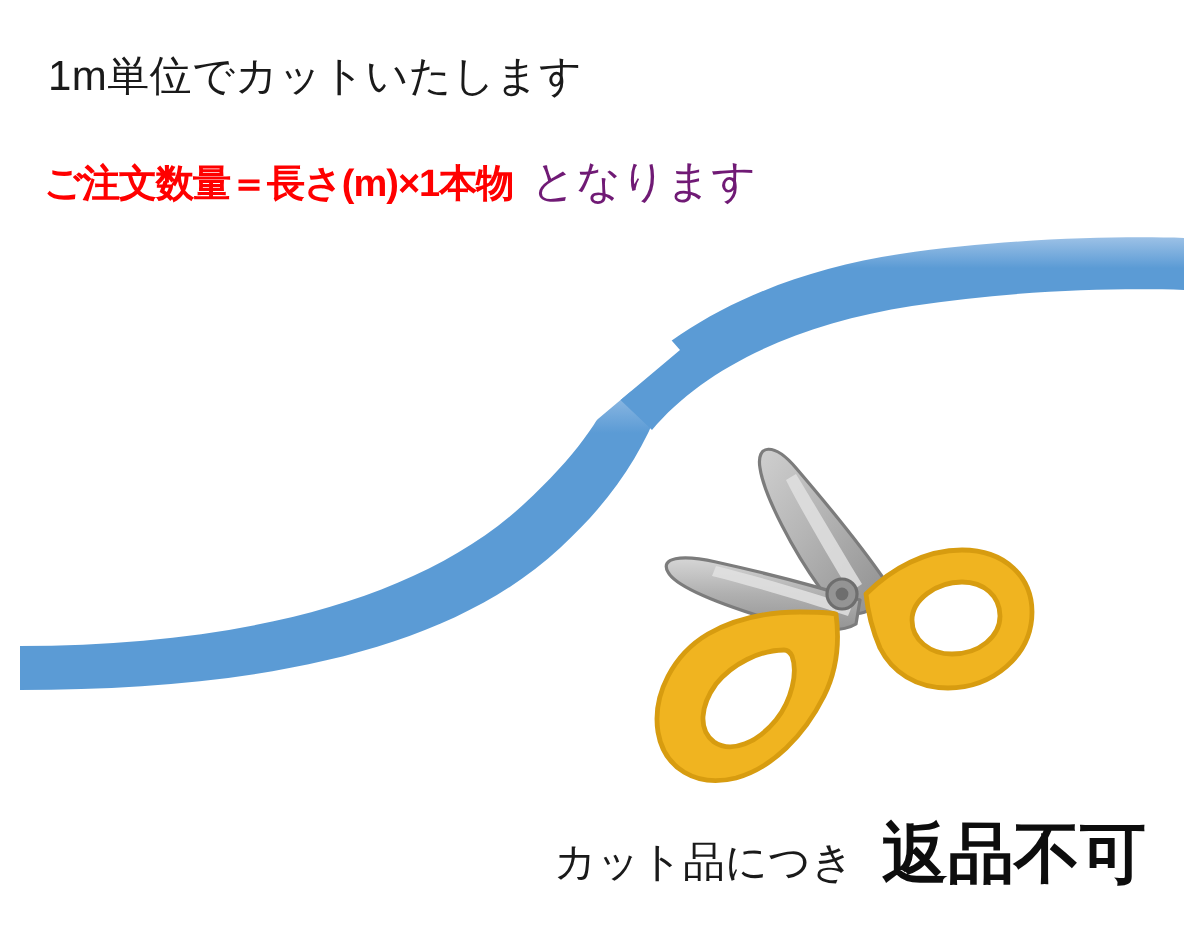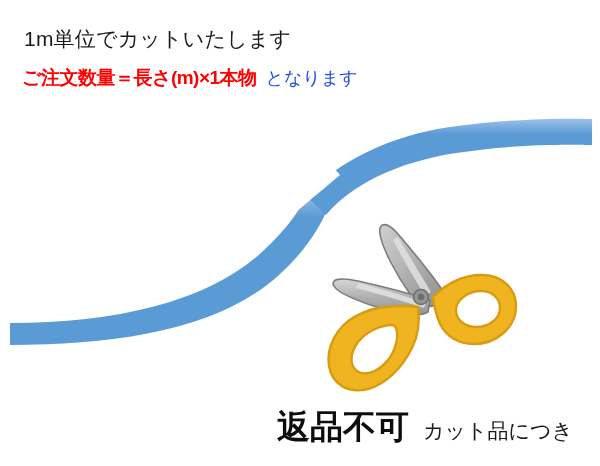--- a/index.html
+++ b/index.html
@@ -40,23 +40,24 @@
     align-items: baseline;
     gap: 9px;
   }
   #formula-red {
     font-size: 19px;
     font-weight: bold;
     color: #ff0000;
     letter-spacing: -0.5px;
   }
   #formula-tail {
-    font-size: 18px;
+    font-size: 22px;
     font-weight: normal;
-    color: #1d4ed8;
+    color: #701a75;
+    margin-top: 12px;
   }
 
   #line-no-return {
     left: 277px;
     top: 410px;
     display: flex;
     align-items: baseline;
     gap: 14px;
   }
   #no-return-lead {
@@ -185,17 +186,17 @@
   </svg>
 
   <div class="txt" id="line-cut-unit">1m単位でカットいたします</div>
 
   <div class="txt" id="line-formula">
     <span id="formula-red">ご注文数量＝長さ(m)×1本物</span>
     <span id="formula-tail">となります</span>
   </div>
 
   <div class="txt" id="line-no-return">
+    <span id="no-return-lead">カット品につき</span>
     <span id="no-return-main">返品不可</span>
-    <span id="no-return-lead">カット品につき</span>
   </div>
 
 </div>
 
 </body></html>

